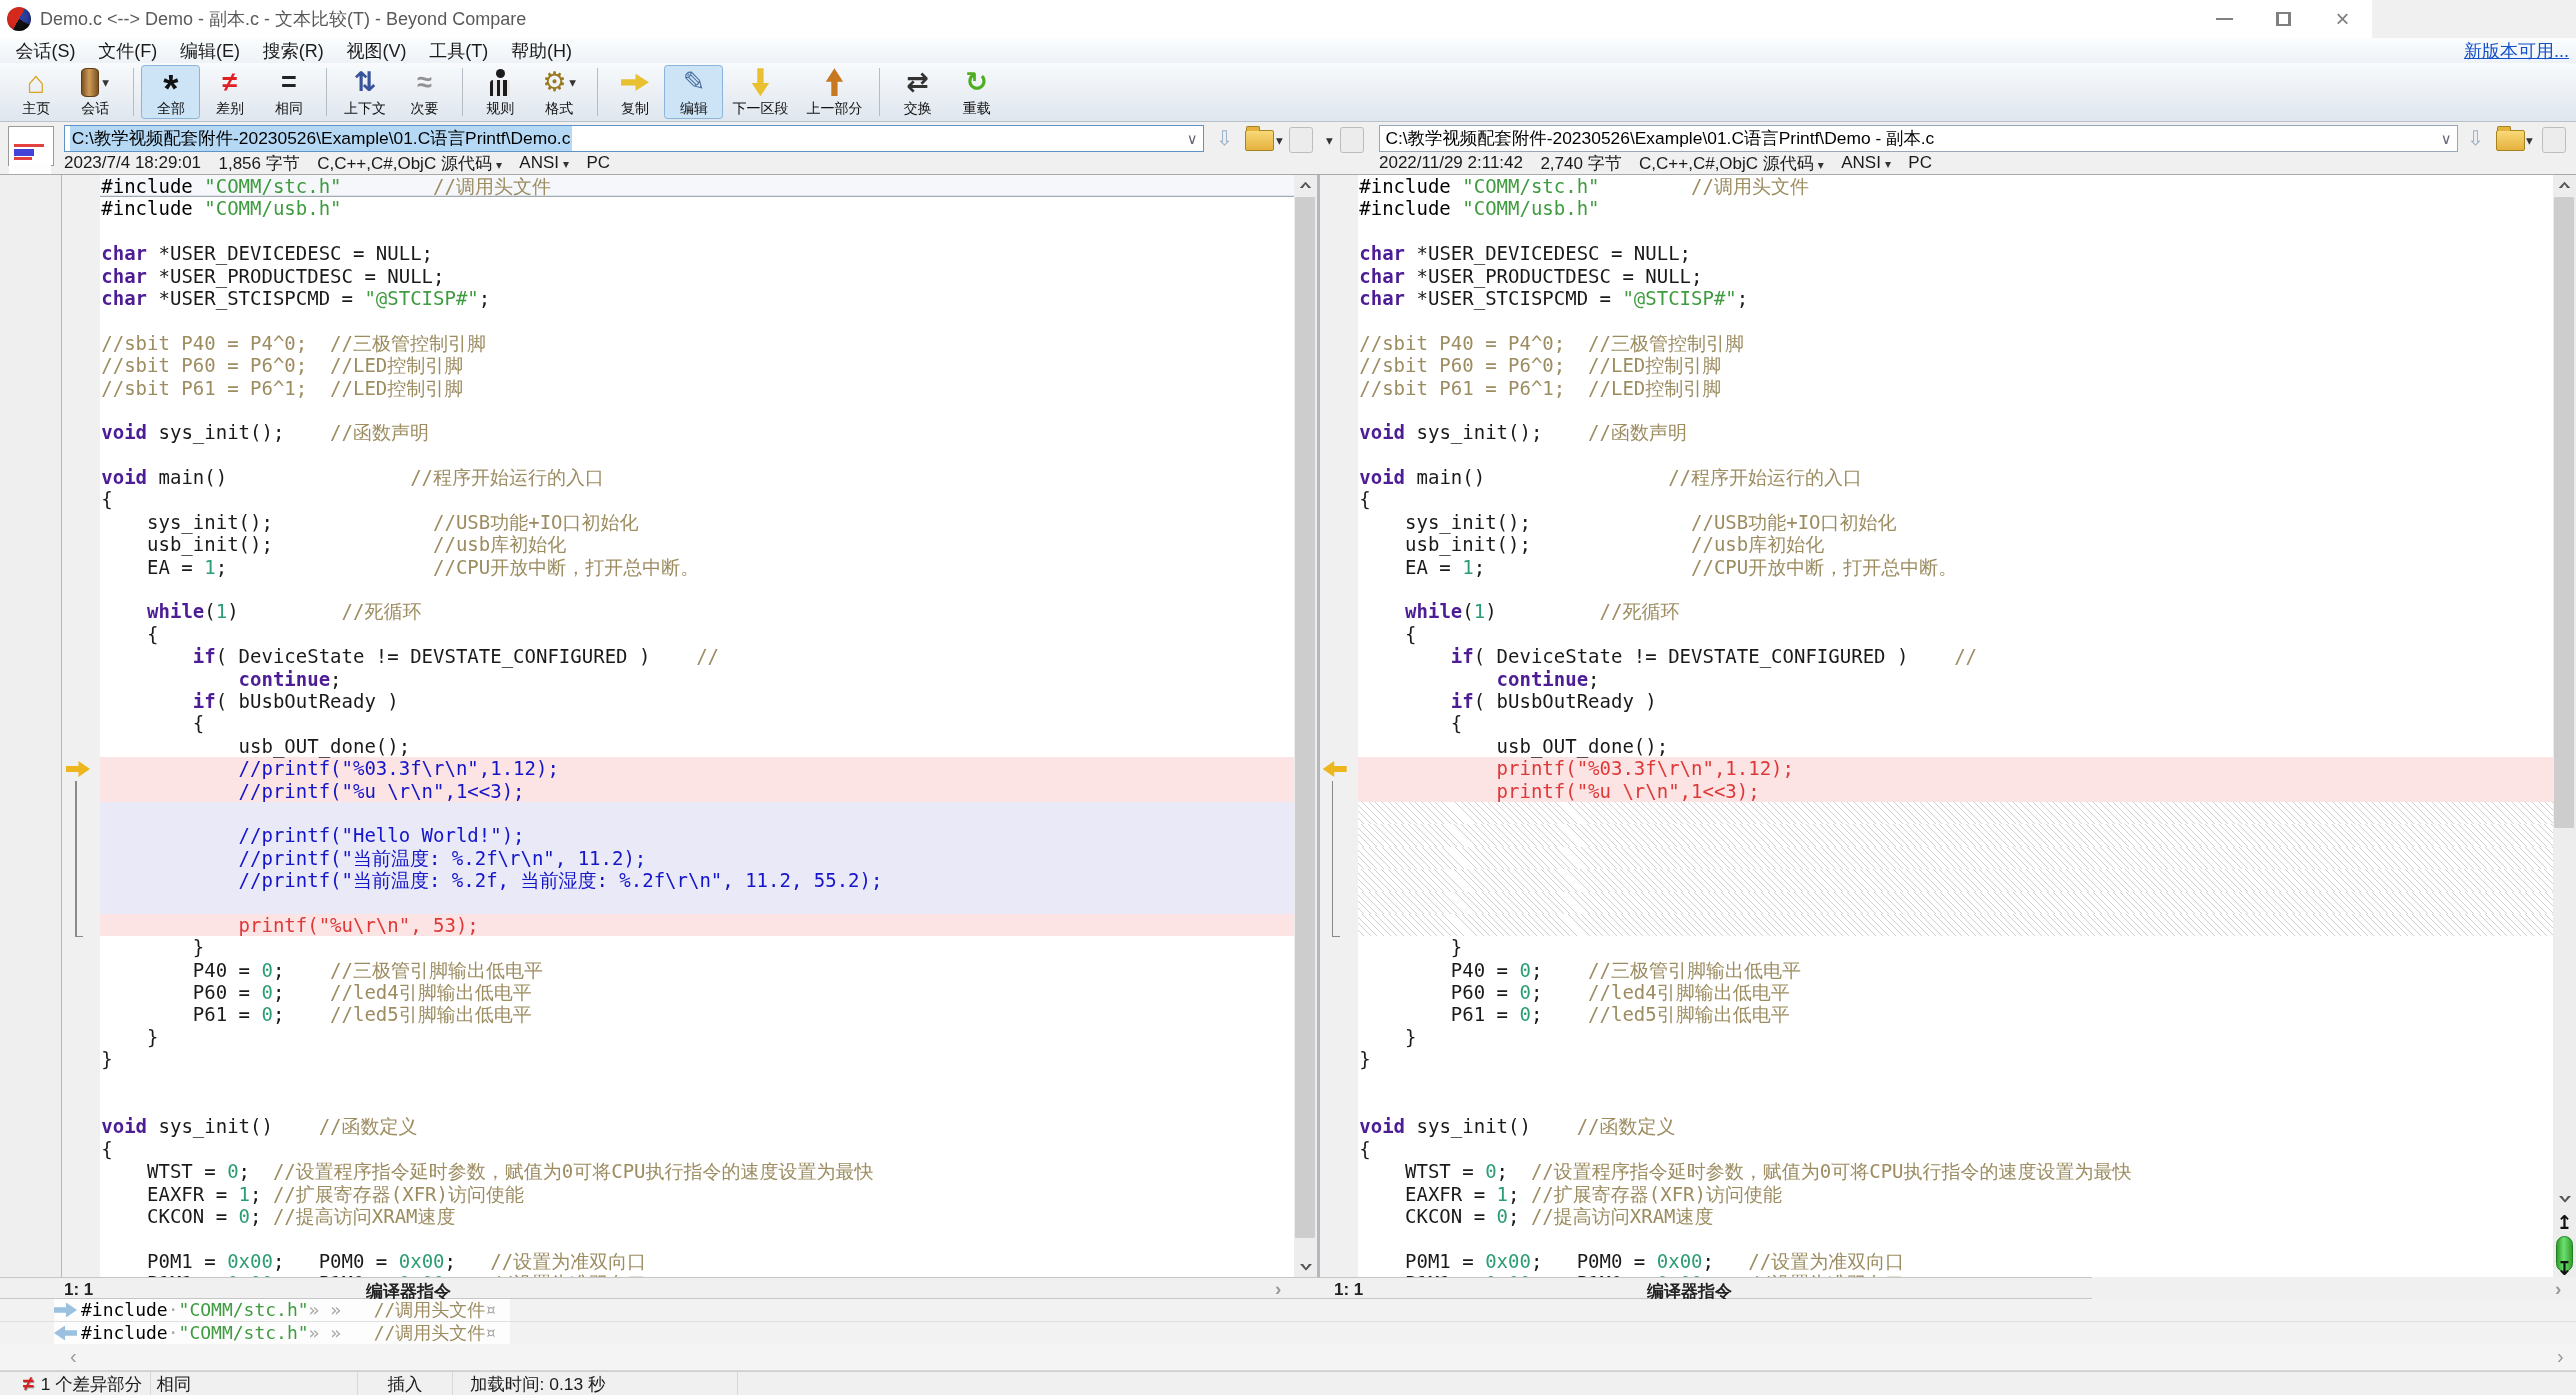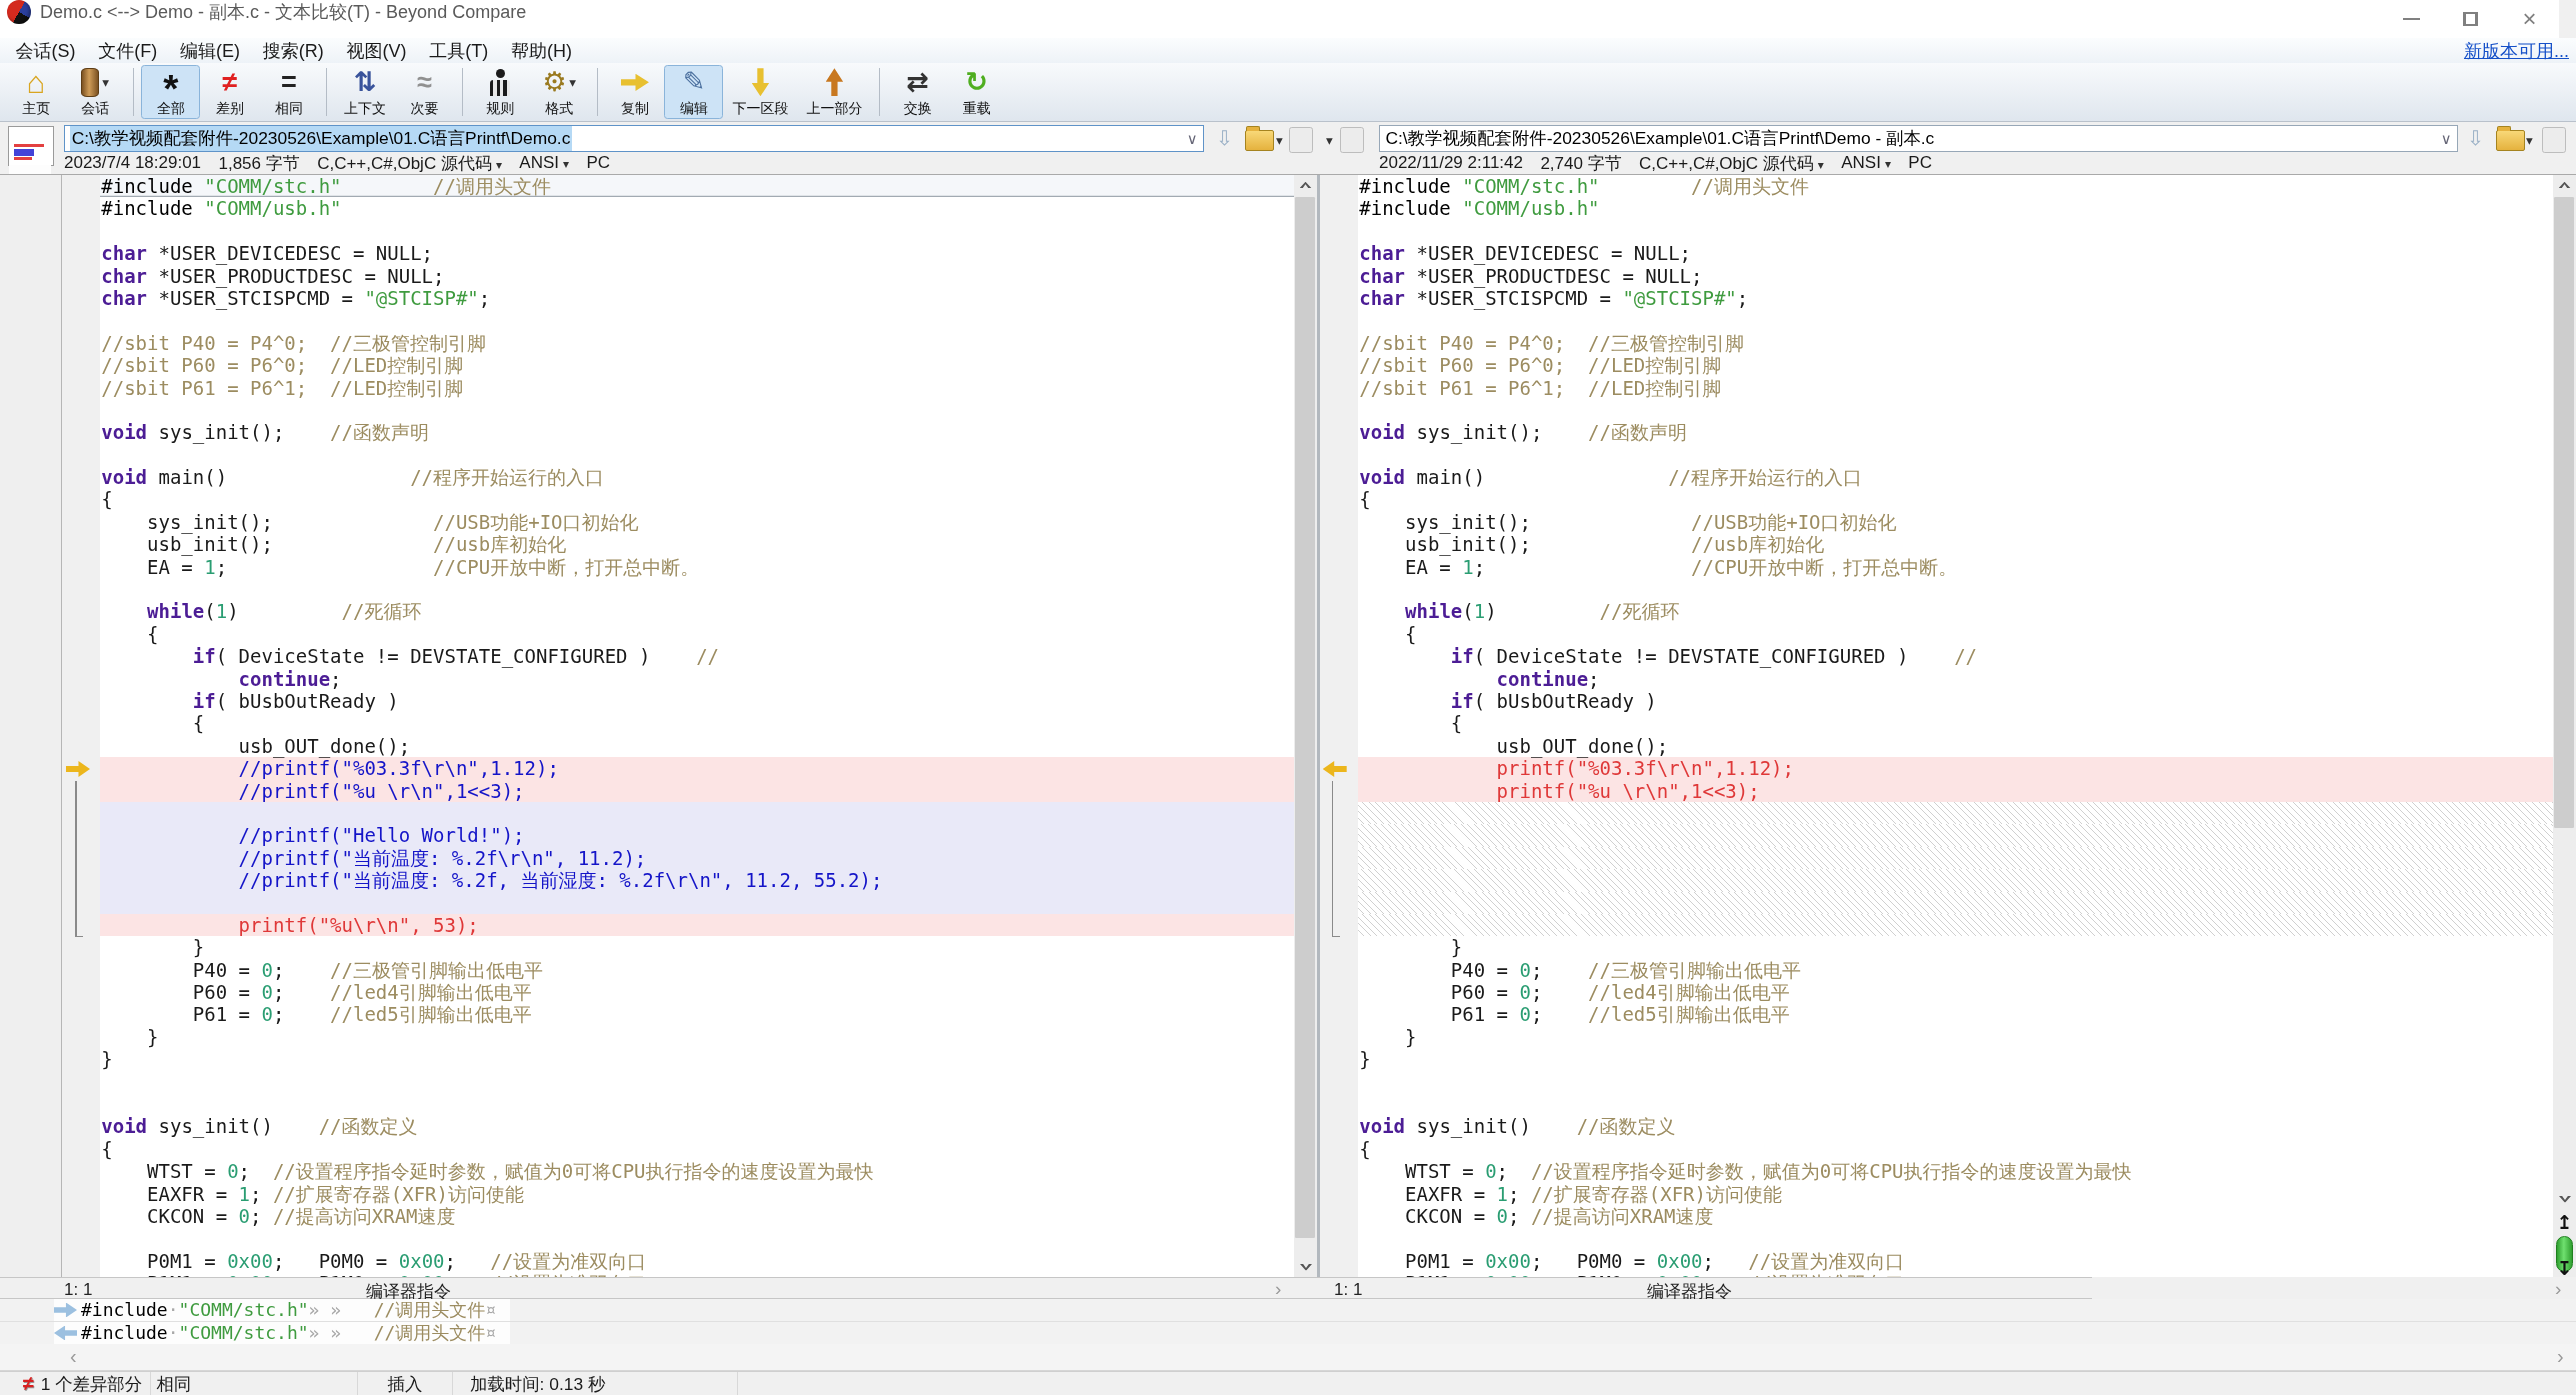--- a/index.html
+++ b/index.html
@@ -1,19 +1,19 @@
 <!DOCTYPE html>
 <html style="font-size:10.7px"><head>
 <meta charset="utf-8">
 <style>
   html,body{margin:0;padding:0;background:#8a8a8a;}
   #app{position:relative;width:2576px;height:1395px;background:#f0f0f0;overflow:hidden;
        font-family:"Liberation Sans","DejaVu Sans",sans-serif;outline:0.7px solid #7a7a7a;}
   
-  #titlebar{position:absolute;left:0;top:0;width:2559px;height:38px;background:#ffffff;display:flex;align-items:flex-start;}
+  #titlebar{position:absolute;left:0;top:0;width:2372px;height:38px;background:#ffffff;display:flex;align-items:center;}
   .app-logo{width:24px;height:24px;border-radius:50%;margin:0 9.4px 0 6.7px;
             background:conic-gradient(from 210deg,#d42a1e 0 50%,#2b3f9e 50% 75%,#111 75% 100%);
             box-shadow:inset -2px -2px 3.4px rgba(0,0,0,.35);}
   #win-title{font-size:18px;color:#5a5a5a;white-space:nowrap;}
   #win-controls{margin-left:auto;display:flex;height:38px;}
   .win-btn{width:59px;height:38px;display:flex;align-items:center;justify-content:center;color:#777;}
   .glyph-min{width:17.4px;height:2px;background:#808080;}
   .glyph-restore{position:relative;width:14.8px;height:14.8px;}
   .glyph-restore i{position:absolute;border:2px solid #808080;width:10px;height:10px;display:block;}
   .glyph-restore i.b{left:0;bottom:0;background:#fff;}
@@ -103,21 +103,21 @@
   #right-scroll{left:1233px;}
   .chev{width:12px;height:6.7px;background:#555;clip-path:polygon(50% 0,100% 100%,74% 100%,50% 40%,26% 100%,0 100%);}
   .chev.down{transform:rotate(180deg);}
   .scroll-btn{position:absolute;left:0;width:23px;height:20px;display:flex;align-items:center;justify-content:center;}
   .thumb{position:absolute;left:1.3px;width:20px;background:#cdcdcd;border-radius:1.3px;}
   .mini-tool{position:absolute;left:0;width:23px;display:flex;align-items:center;justify-content:center;
              font-size:19px;color:#111;font-weight:bold;}
   .pill{width:17.4px;height:36px;border-radius:8.7px;background:linear-gradient(90deg,#2f9f2f,#6fe06f 45%,#2f9f2f);border:0.7px solid #1f7f1f;box-sizing:border-box;}
   
   #ruler{position:absolute;left:0;top:1277px;width:2092px;height:21.5px;background:#f0f0f0;border-top:0.7px solid #c6c6c6;
-         border-bottom:0.7px solid #c6c6c6;box-sizing:border-box;font-size:17px;color:#222;}
+         border-bottom:0.7px solid #c6c6c6;box-sizing:border-box;font-size:17px;color:#222;font-weight:bold;}
   .ruler-pos{position:absolute;top:2px;}
   .ruler-label{position:absolute;top:2px;}
   .ruler-chev{position:absolute;top:0px;font-size:19px;color:#999;}
   .detail-row{position:absolute;left:0;width:2576px;height:23px;background:#f2f2f2;border-bottom:0.7px solid #e0e0e0;box-sizing:border-box;}
   .d-strip{position:absolute;left:54px;top:0;width:456px;height:22px;background:#fdfdfd;display:flex;align-items:center;}
   .d-arrow{width:23px;height:14.8px;background:#9cc0e0;filter:drop-shadow(0 0 0.7px #33506c);margin-right:4px;flex:none;}
   .d-text{white-space:pre;font-family:"DejaVu Sans Mono","Liberation Mono",monospace;font-size:18px;}
   #hscroll{position:absolute;left:0;top:1344px;width:2576px;height:27px;background:#f4f4f4;border-bottom:0.7px solid #d6d6d6;box-sizing:border-box;}
   .hs-chev{position:absolute;top:1.3px;font-size:20px;color:#999;}
   #statusbar{position:absolute;left:0;top:1371px;width:2576px;height:24px;background:#f0f0f0;border-top:0.7px solid #cfcfcf;

